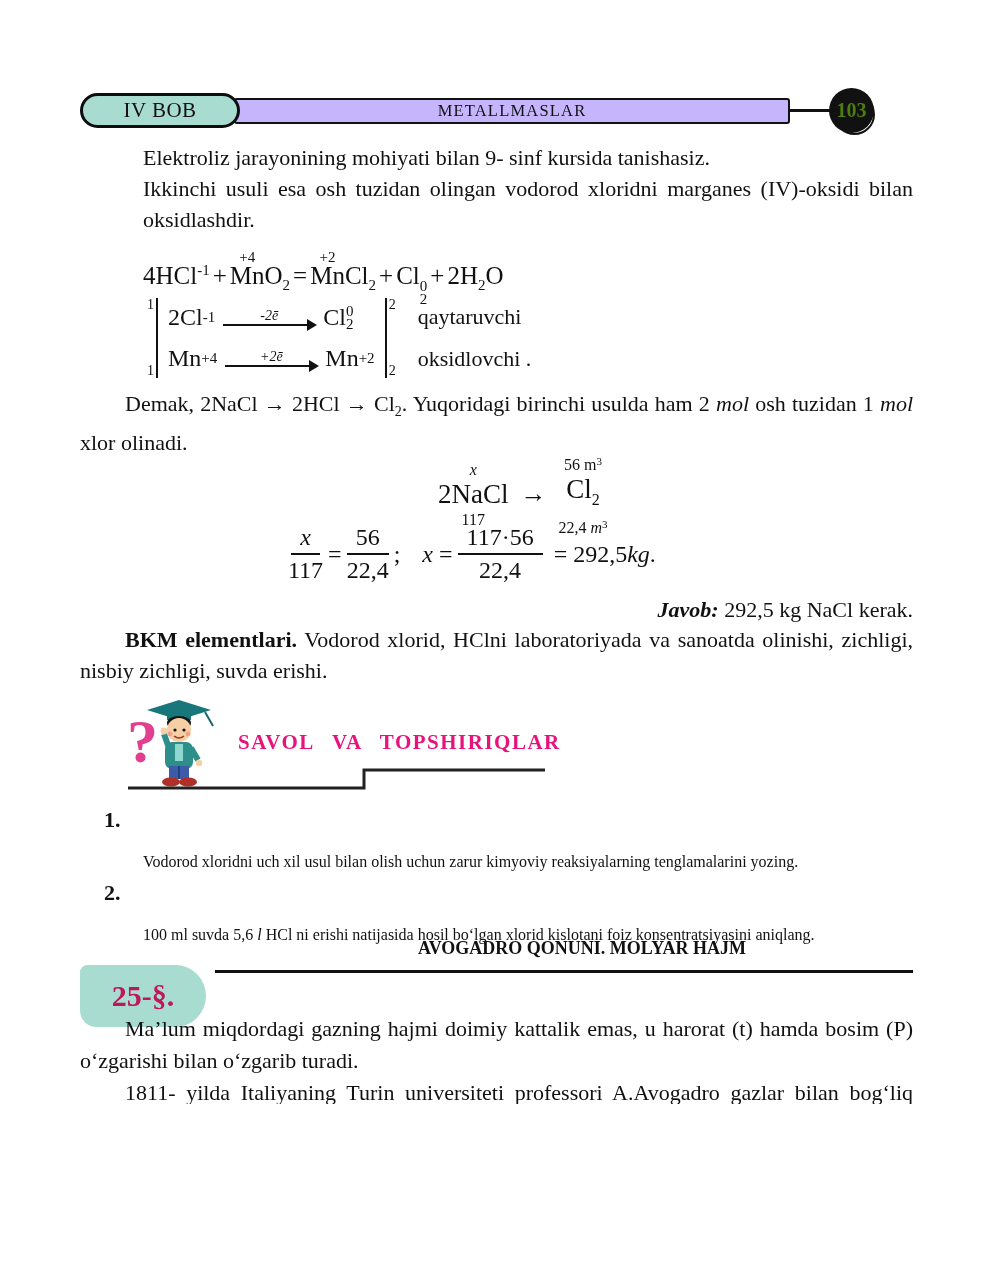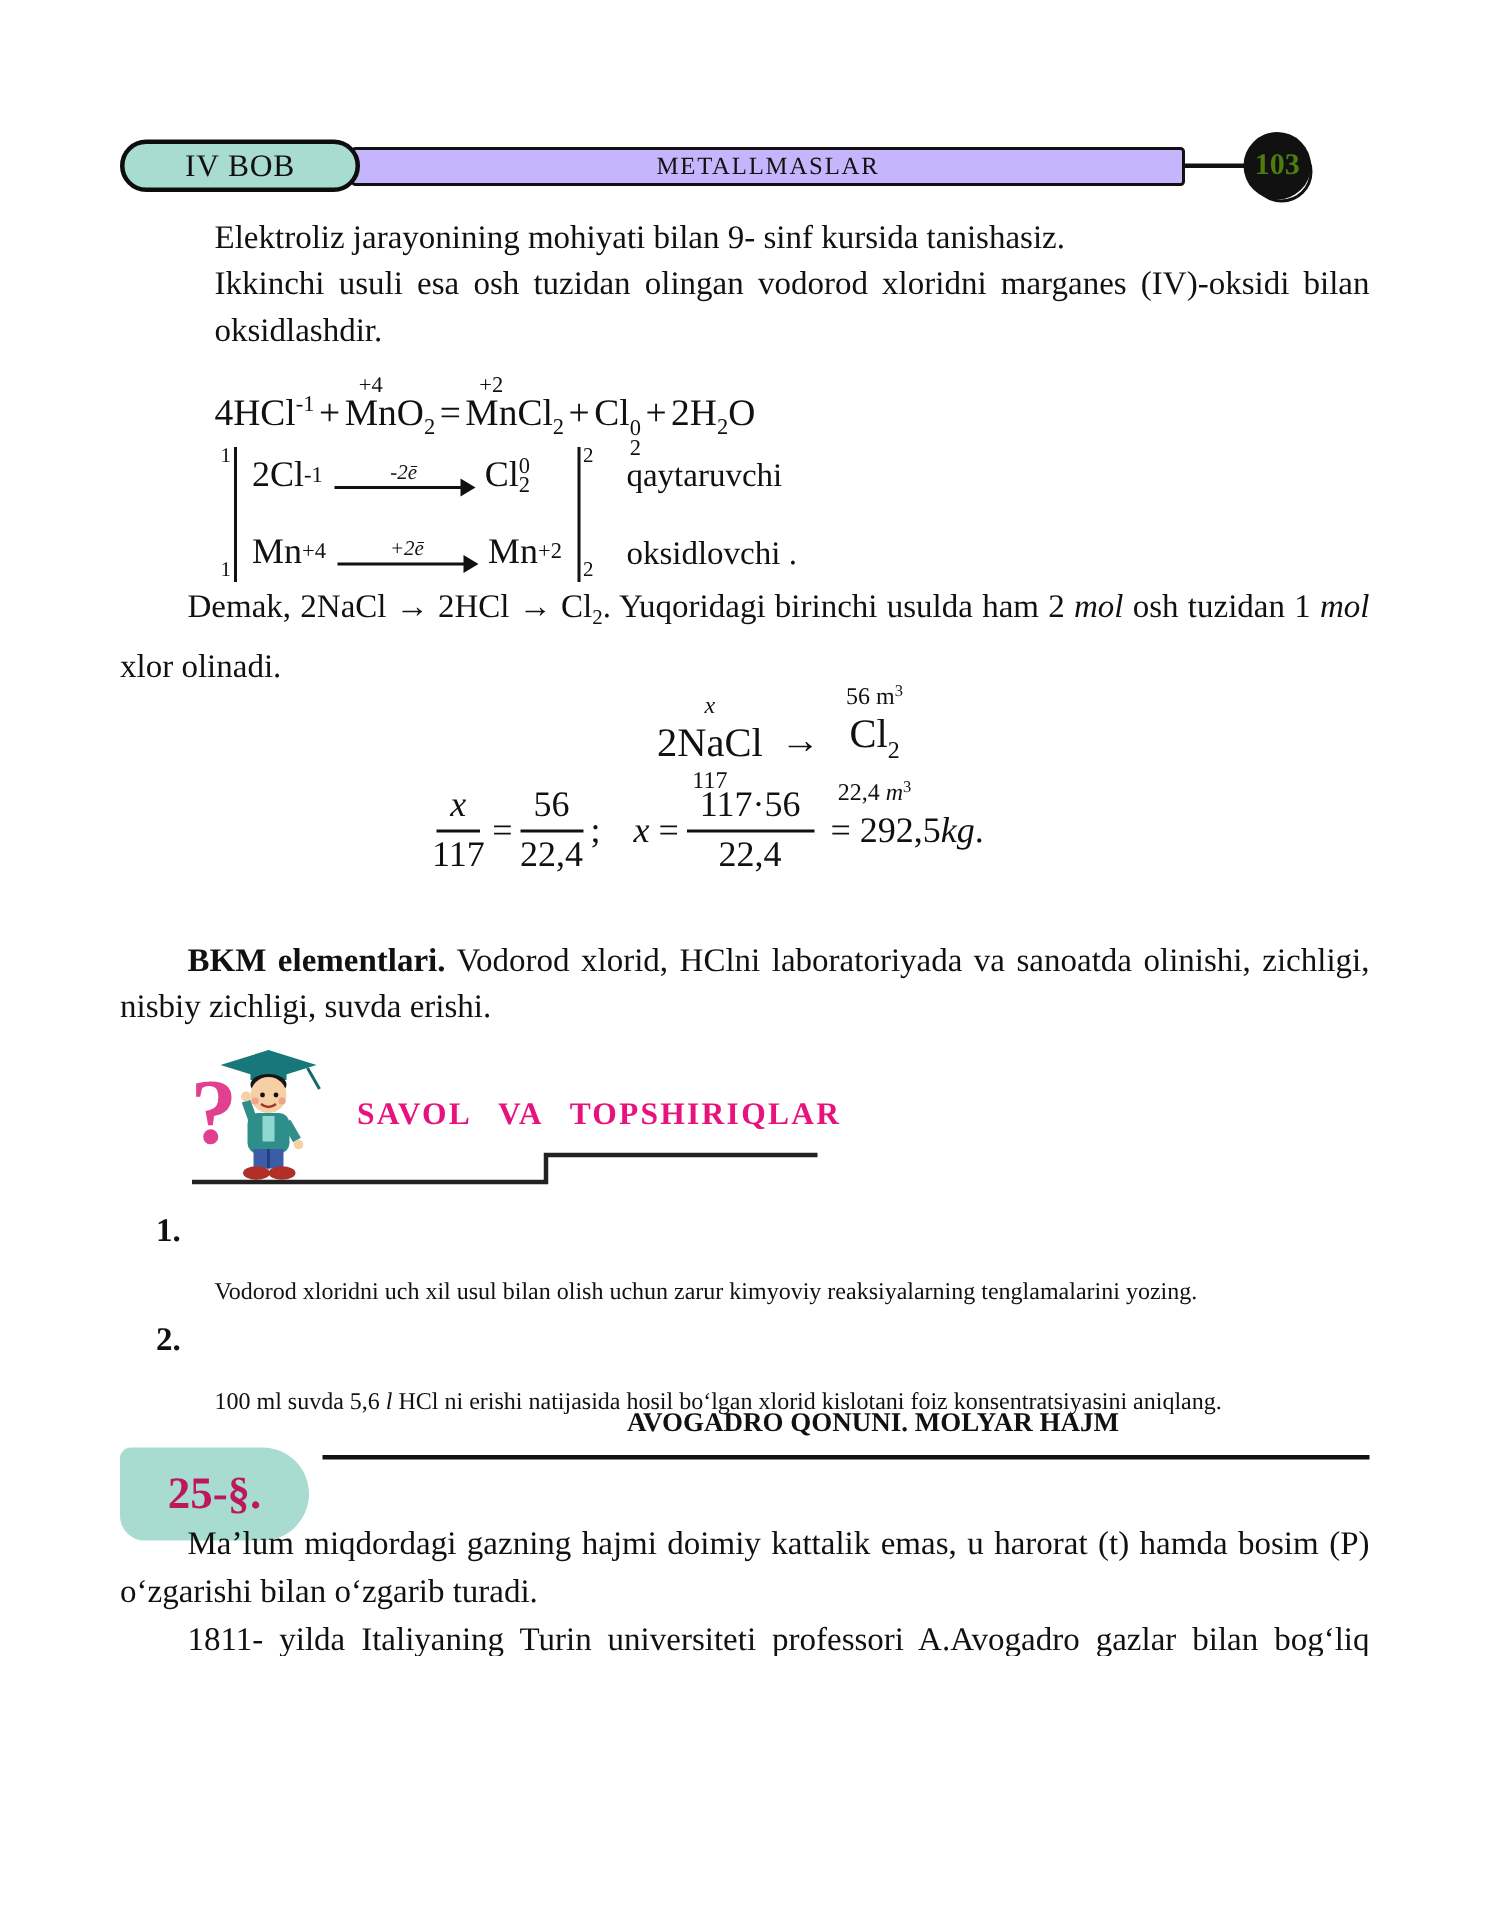--- a/index.html
+++ b/index.html
@@ -39,21 +39,21 @@
   .ox{position:absolute;bottom:92%;left:50%;transform:translateX(-50%);font-size:15px;line-height:13px;}
   .op{margin:0 3px;}
   .stack{display:inline-flex;flex-direction:column;font-size:15px;line-height:13px;
     vertical-align:-7px;text-align:left;}
 
   
   .hr-wrap{display:flex;align-items:stretch;font-size:24px;}
   .hr-nums{display:flex;flex-direction:column;justify-content:space-between;font-size:14px;
     padding:0 2px;line-height:14px;}
   .hr-mid{border-left:2.5px solid #111;border-right:2.5px solid #111;padding:6px 10px;
-    display:flex;flex-direction:column;gap:24px;}
+    display:flex;flex-direction:column;gap:14px;}
   .hr-row{display:flex;align-items:center;white-space:nowrap;}
   .rarrow{display:inline-flex;flex-direction:column;align-items:center;margin:0 8px;font-style:italic;}
   .elab{font-size:14px;line-height:13px;}
   .shaft{position:relative;width:92px;height:2.5px;background:#111;margin-top:2px;}
   .shaft::after{content:"";position:absolute;right:-2px;top:-5px;width:0;height:0;
     border-left:10px solid #111;border-top:6px solid transparent;border-bottom:6px solid transparent;}
   .hr-labels{display:flex;flex-direction:column;justify-content:space-between;
     padding:6px 0 6px 20px;font-size:22px;}
 
   
@@ -193,20 +193,21 @@
     <span class="frac">
         <span class="fn">117·56</span>
         <span class="fd">22,4</span>
       </span>
     <span class="sgap">=</span>
     <span>292,5 </span>
     <span class="it">kg</span>
     <span>.</span>
   </div>
 
+  <p class="abs body-txt" style="left:80px;top:594px;width:833px;text-align:right;"><span class="bi">Javob:</span><span> 292,5 kg NaCl kerak.</span></p>
 
   <p class="abs body-txt just indent" style="left:80px;top:624px;width:833px;"><span class="b">BKM elementlari.</span><span> Vodorod xlorid, HClni laboratoriyada va sa­noatda olinishi, zichligi, nisbiy zichligi, suvda erishi.</span></p>
 
   <svg class="abs" style="left:125px;top:696px;" width="104" height="94" viewBox="0 0 104 94">
     <text x="2" y="66" font-size="62" font-weight="bold" fill="#e0408f" font-family="Liberation Serif, DejaVu Serif, serif">?</text>
     <line x1="80" y1="16" x2="88" y2="30" stroke="#15686c" stroke-width="2"></line>
     <polygon points="54,4 86,14 54,24 22,14" fill="#17777b"></polygon>
     <rect x="42" y="15" width="24" height="9" fill="#17777b"></rect>
     <ellipse cx="54" cy="27" rx="12" ry="7" fill="#161616"></ellipse>
     <circle cx="54" cy="34" r="12" fill="#f6cfa4"></circle>

